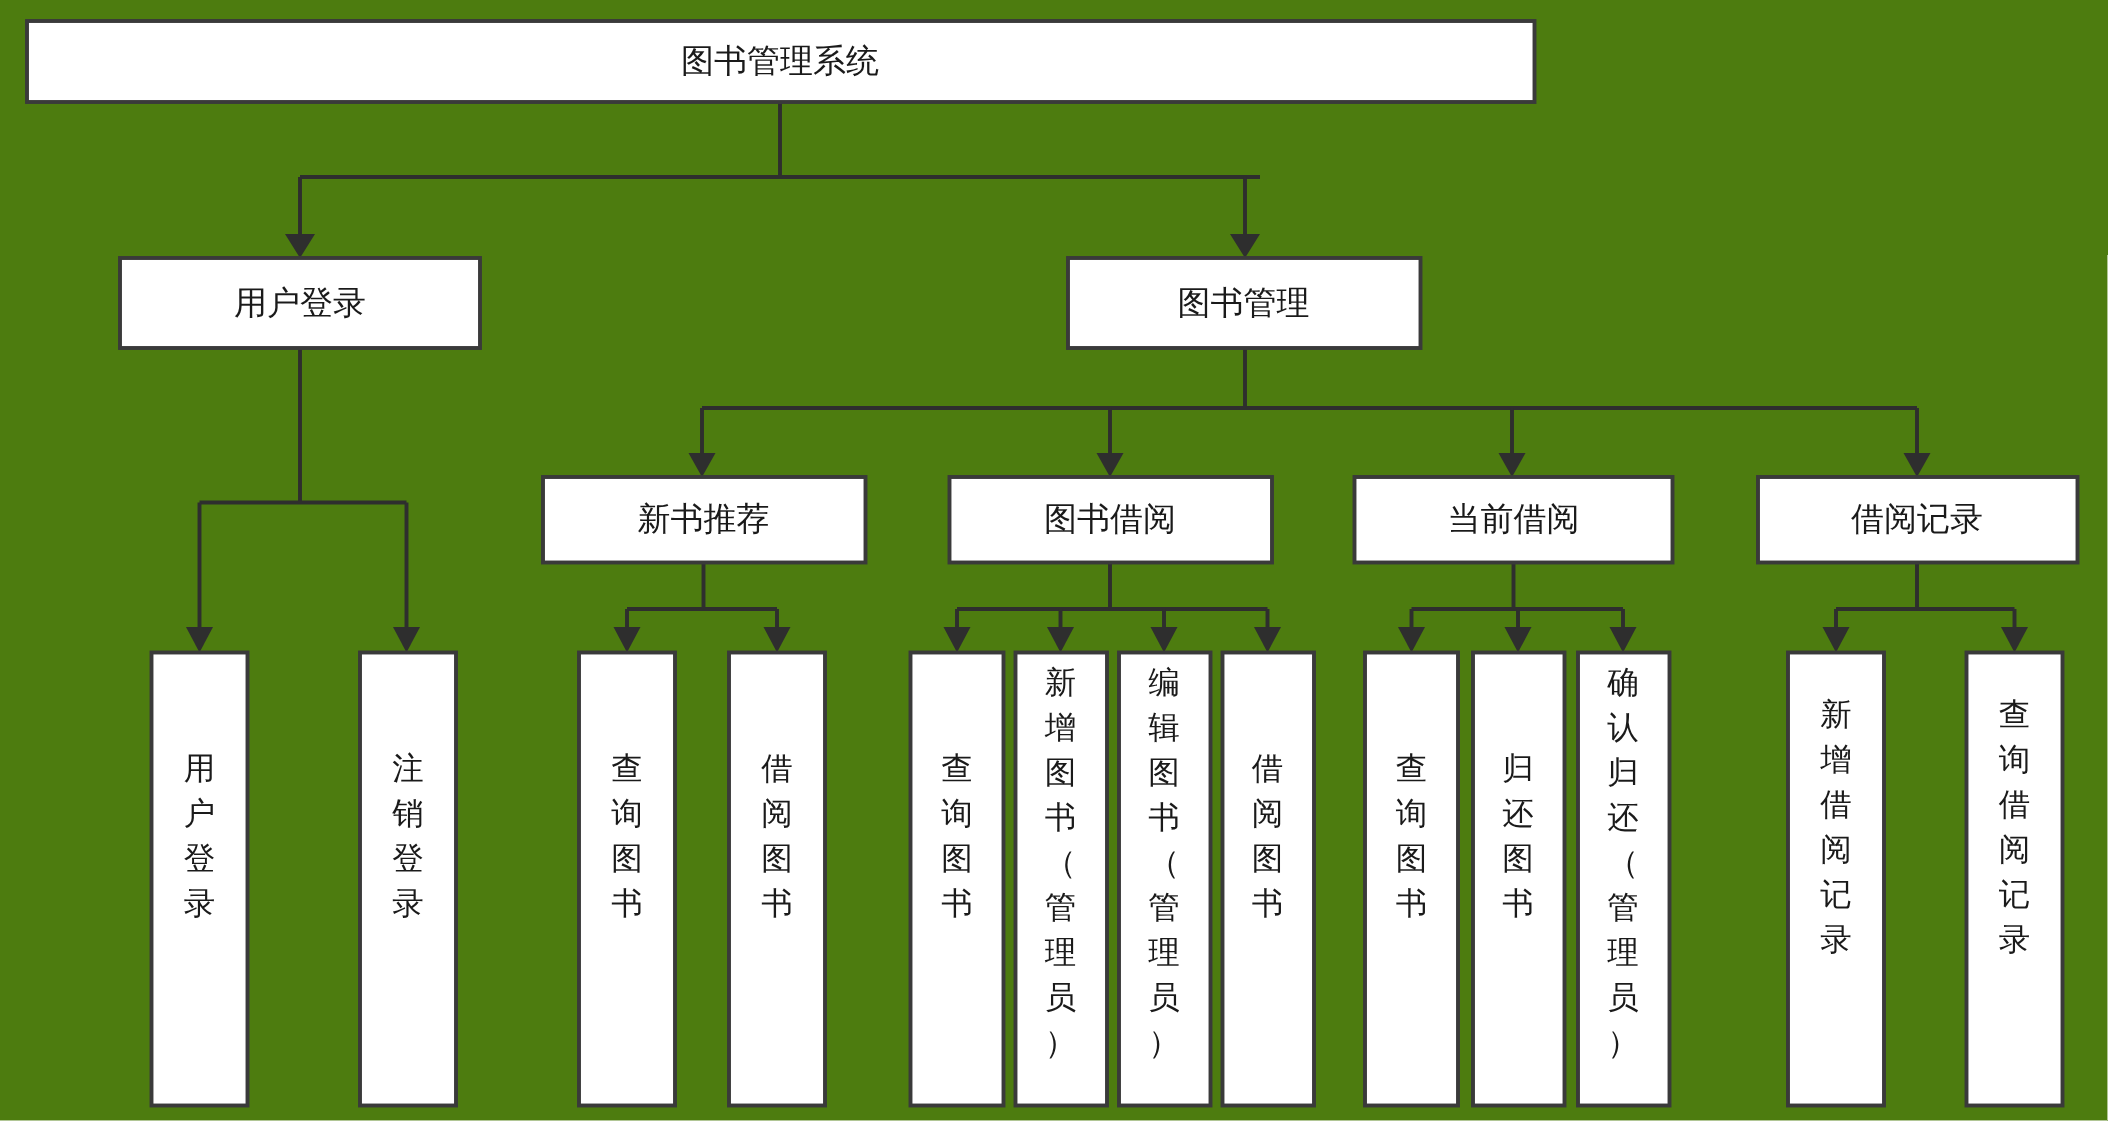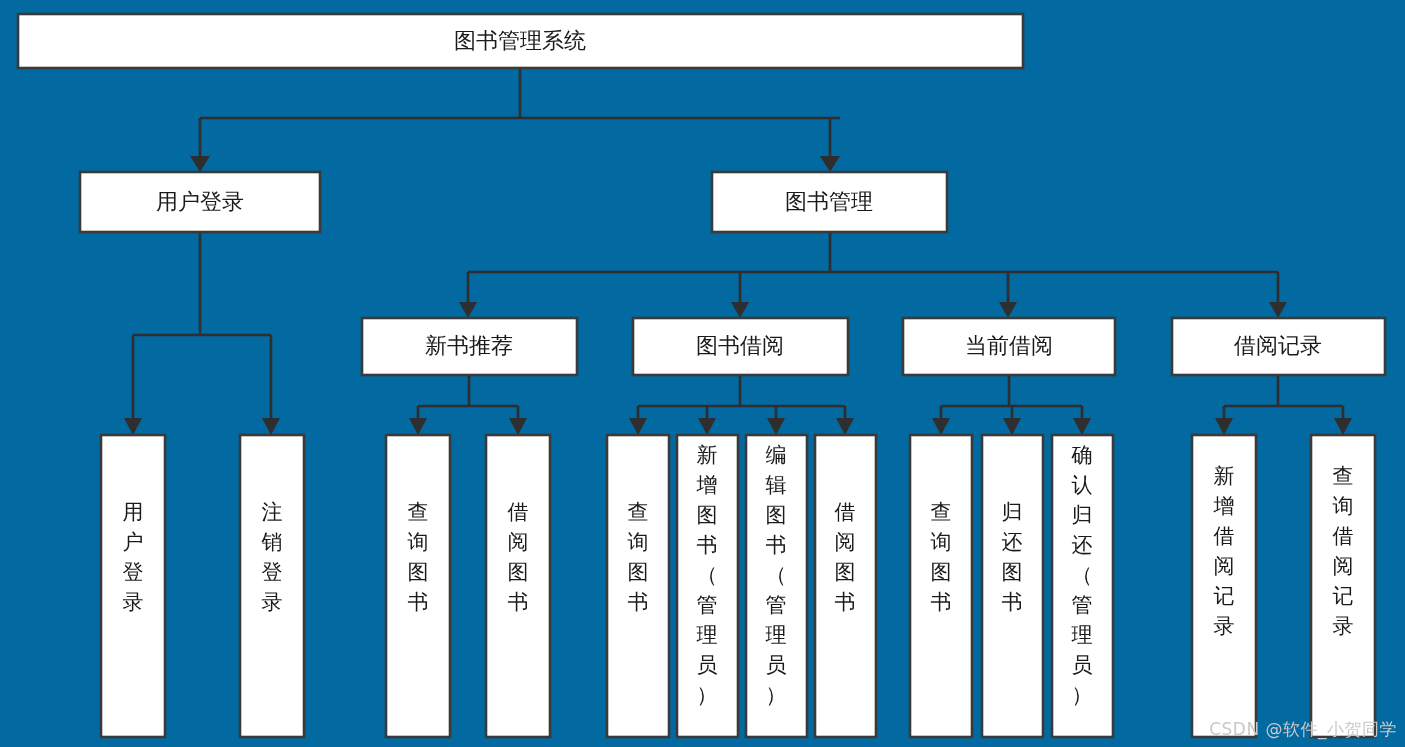--- a/index.html
+++ b/index.html
@@ -10,21 +10,21 @@
   body {
     width: 1405px;
     height: 747px;
     font-family: "DejaVu Sans", "Liberation Sans", sans-serif;
     overflow: hidden;
   }
   #diagram-root {
     position: relative;
     width: 1405px;
     height: 747px;
-    background: #0369a1;
+    background: #4d7c0f;
   }
   svg#flow {
     position: absolute;
     top: 0;
     left: 0;
     width: 1405px;
     height: 747px;
   }
   .node-rect {
     fill: #ffffff;
@@ -230,14 +230,13 @@
         <rect class="node-rect" x="1192" y="435" width="64" height="302"></rect>
         <text class="node-label-v" x="1224" y="483"><tspan x="1224" y="483">新</tspan><tspan x="1224" y="513">增</tspan><tspan x="1224" y="543">借</tspan><tspan x="1224" y="573">阅</tspan><tspan x="1224" y="603">记</tspan><tspan x="1224" y="633">录</tspan></text>
       </g>
       <g>
         <rect class="node-rect" x="1311" y="435" width="64" height="302"></rect>
         <text class="node-label-v" x="1343" y="483"><tspan x="1343" y="483">查</tspan><tspan x="1343" y="513">询</tspan><tspan x="1343" y="543">借</tspan><tspan x="1343" y="573">阅</tspan><tspan x="1343" y="603">记</tspan><tspan x="1343" y="633">录</tspan></text>
       </g>
     </g>
   </svg>
 
-  <div class="watermark">CSDN @软件_小贺同学</div>
 </div>
 
 </body></html>

